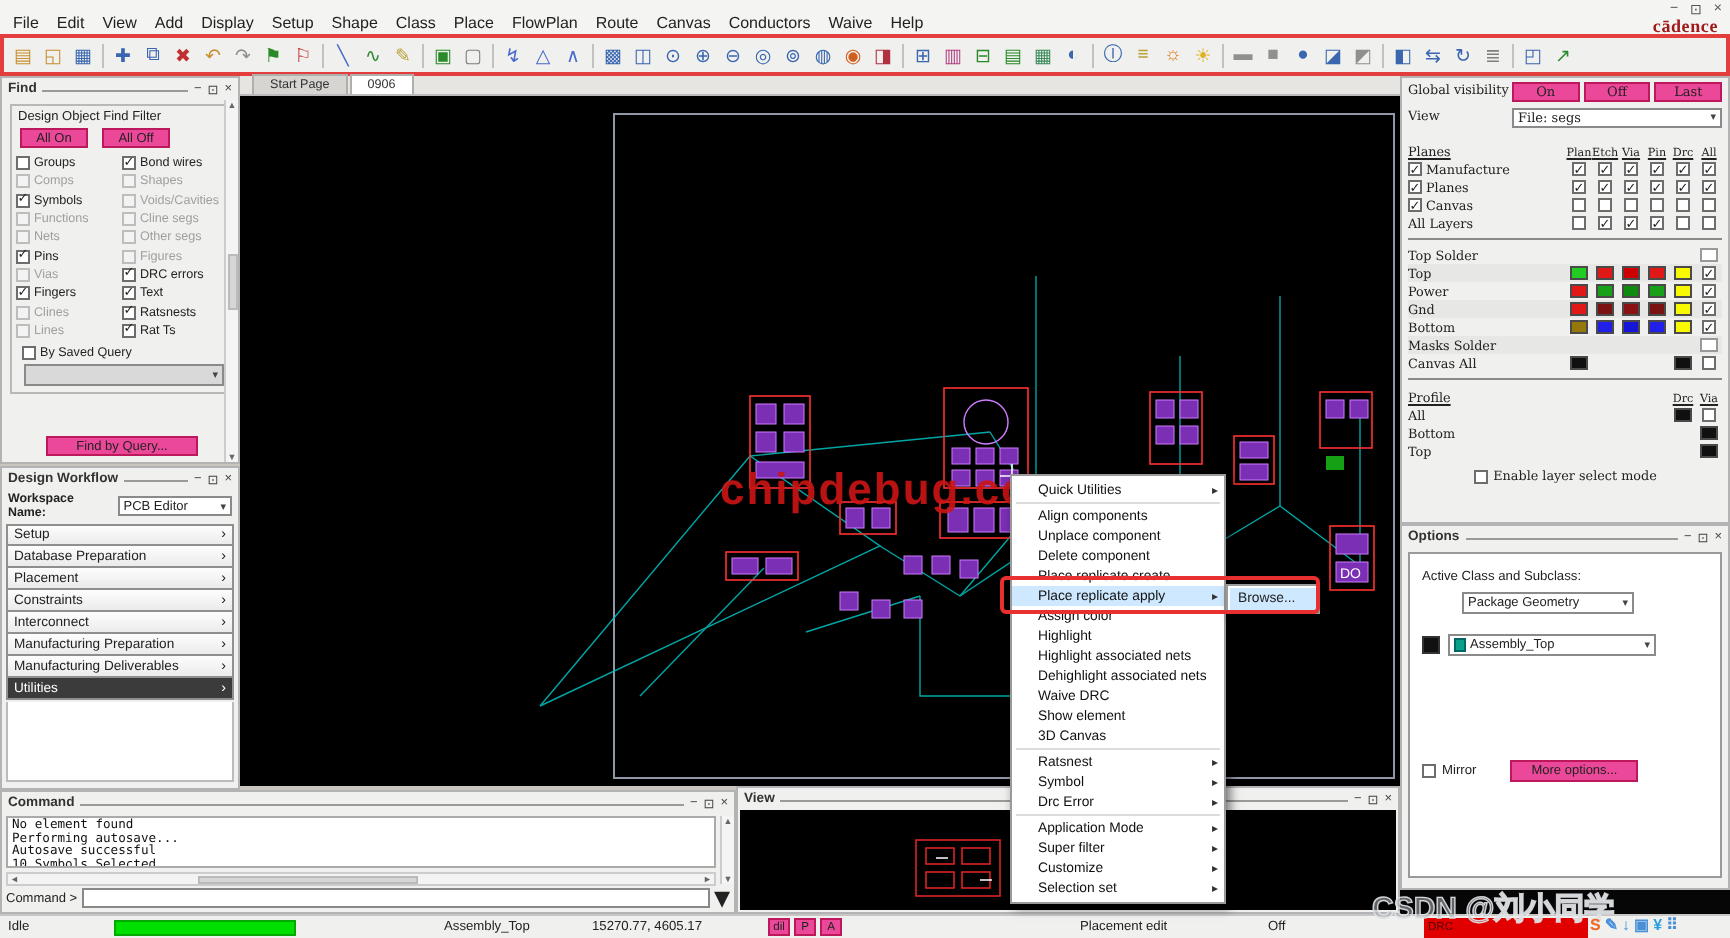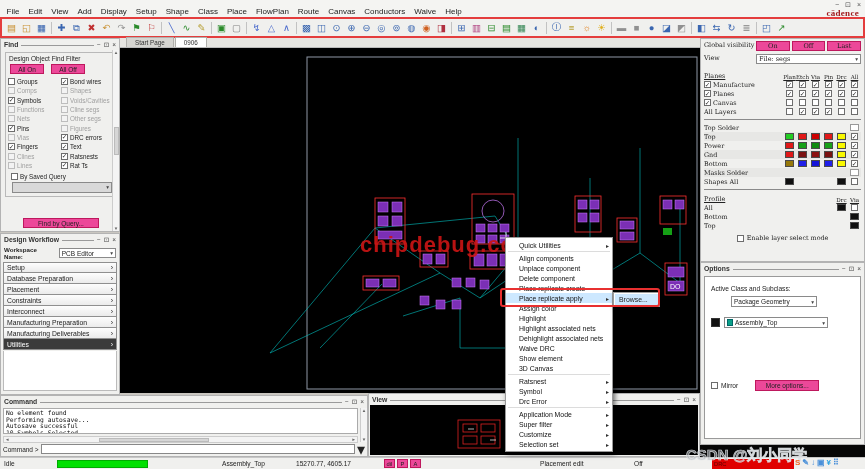--- a/index.html
+++ b/index.html
@@ -758,21 +758,21 @@
           <span class="vcell"></span>
           <span class="vcell"></span>
           <span class="vcell"></span>
           <span class="vcell"></span>
           <span class="vcell">
             <span class="swatch blank"></span>
           </span>
         </div>
         <div class="vrow crow">
           <span class="vlab">
-            <span class="vtext">Shapes All</span>
+            <span class="vtext">Canvas All</span>
           </span>
           <span class="vcell">
             <span class="swatch" style="background: rgb(16, 16, 16);"></span>
           </span>
           <span class="vcell"></span>
           <span class="vcell"></span>
           <span class="vcell"></span>
           <span class="vcell">
             <span class="swatch" style="background: rgb(16, 16, 16);"></span>
           </span>

